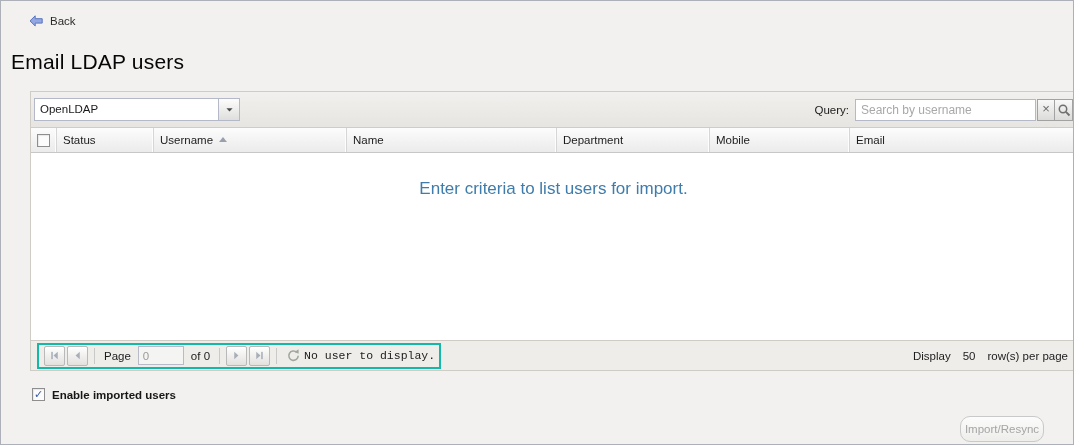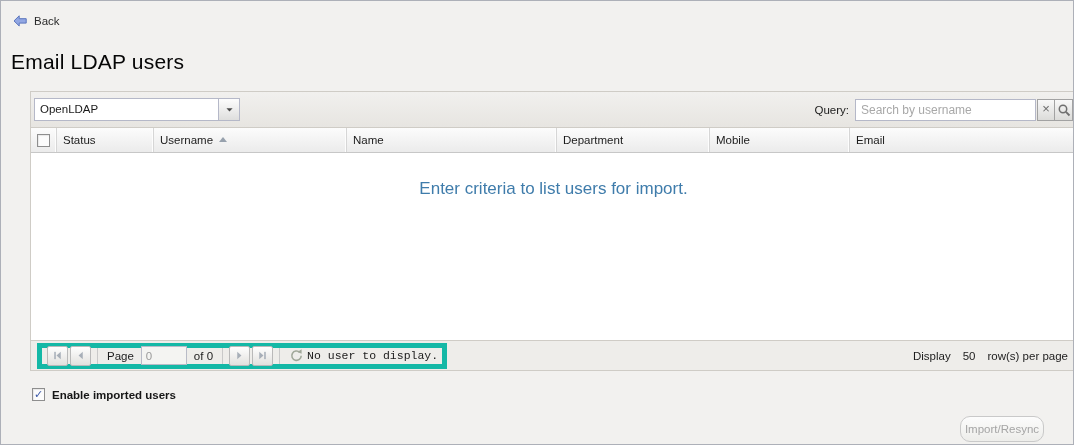--- a/index.html
+++ b/index.html
@@ -4,21 +4,21 @@
 <style>
   * { margin:0; padding:0; box-sizing:border-box; }
   html,body { background:#e9e8e6; }
   body { font-family:"Liberation Sans","DejaVu Sans",sans-serif; }
   .page {
     position:relative; width:1074px; height:445px;
     background:#f2f1ef; border:1px solid #adb0b8; overflow:hidden;
   }
 
   
-  .back-row { position:absolute; top:14px; left:12px; display:flex; align-items:center; gap:7px; cursor:pointer; text-decoration:none; }
+  .back-row { position:absolute; top:14px; left:28px; display:flex; align-items:center; gap:7px; cursor:pointer; text-decoration:none; }
   .back-row span.lbl { font-size:11.5px; color:#2b2b2b; }
 
   
   .page-title { position:absolute; top:49px; left:10px; font-size:21px; font-weight:400; color:#060606; letter-spacing:0.2px; }
 
   
   .panel { position:absolute; left:29px; top:90px; width:1047px; border:1px solid #cfccc6; background:#3b82f6; }
 
   
   .toolbar { height:36px; background:linear-gradient(#f1f0ee,#e7e5e1); border-bottom:1px solid #cfccc6;
@@ -54,21 +54,21 @@
   .checkbox { width:13px; height:13px; background:#fcfcfc; border:1px solid #8e8e8e;
               box-shadow:inset 1px 1px 1px rgba(0,0,0,0.08); display:flex; align-items:center; justify-content:center; cursor:pointer; }
   .checkbox .tick { font-size:11px; font-weight:bold; color:#3a57a7; line-height:1; margin-top:-1px; }
 
   
   .grid-body { height:187px; background:#ffffff; }
   .empty-msg { text-align:center; padding-top:26px; font-size:17px; color:#3f7cab; }
 
   
   .pager { height:30px; background:#eeedea; border-top:1px solid #cfccc6; display:flex; align-items:center; padding:0 6px; }
-  .pager-group { display:flex; align-items:center; border:5px solid #14b8a6; height:26px; padding:8px 4px; }
+  .pager-group { display:flex; align-items:center; border:2px solid #14b8a6; height:26px; padding:8px 4px; }
   .pg-btn { width:21px; height:20px; margin:0 1px; border:1px solid #b9b9b9; border-radius:2px;
             background:linear-gradient(#fefefe,#e2e1de); display:flex; align-items:center; justify-content:center; cursor:default; }
   .pg-btn svg, .refresh-btn svg { opacity:0.75; }
   .pg-sep { width:1px; height:16px; background:#c9c9c9; margin:0 5px; }
   .pg-label { font-size:11.5px; color:#1c1c1c; margin:0 4px; }
   .pg-input { width:46px; height:19px; border:1px solid #b8bbc7; background:#f4f4f2; color:#9b9b9b;
               font-size:11.5px; padding:0 4px; margin:0 3px; font-family:"Liberation Sans",sans-serif; }
   .refresh-btn { width:22px; height:20px; background:transparent; border:none; display:flex; align-items:center; justify-content:center; cursor:pointer; }
   .pager-status { font-size:11.5px; color:#1c1c1c; margin-left:0;font-family:Liberation Mono, monospace; }
   .display-area { margin-left:auto; display:flex; align-items:center; font-size:11.5px; color:#1c1c1c; padding-right:2px; }

